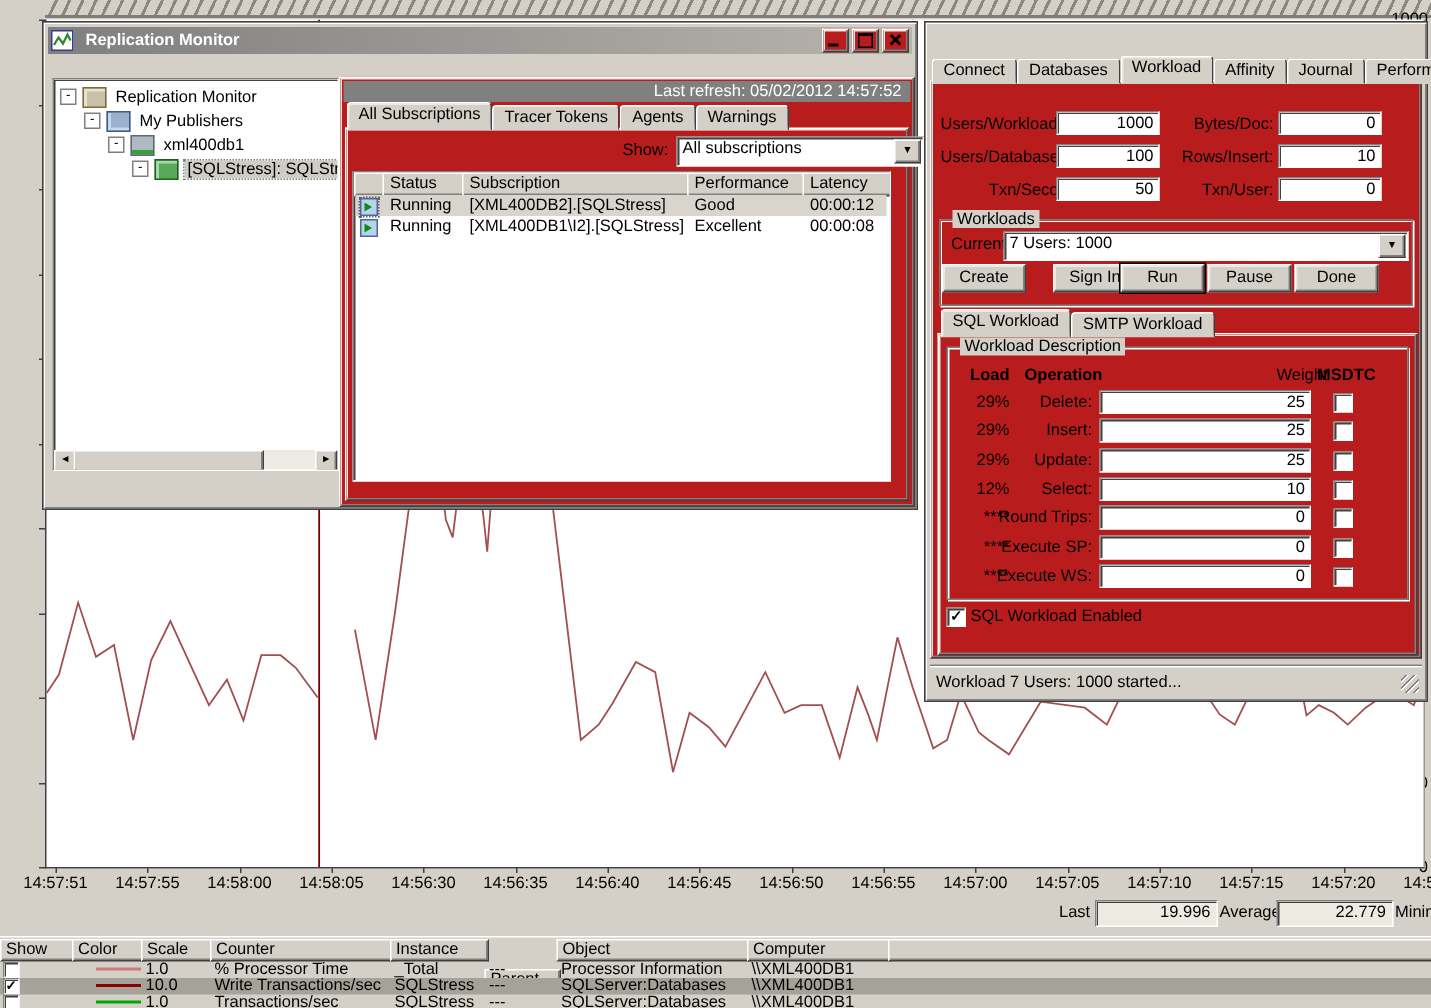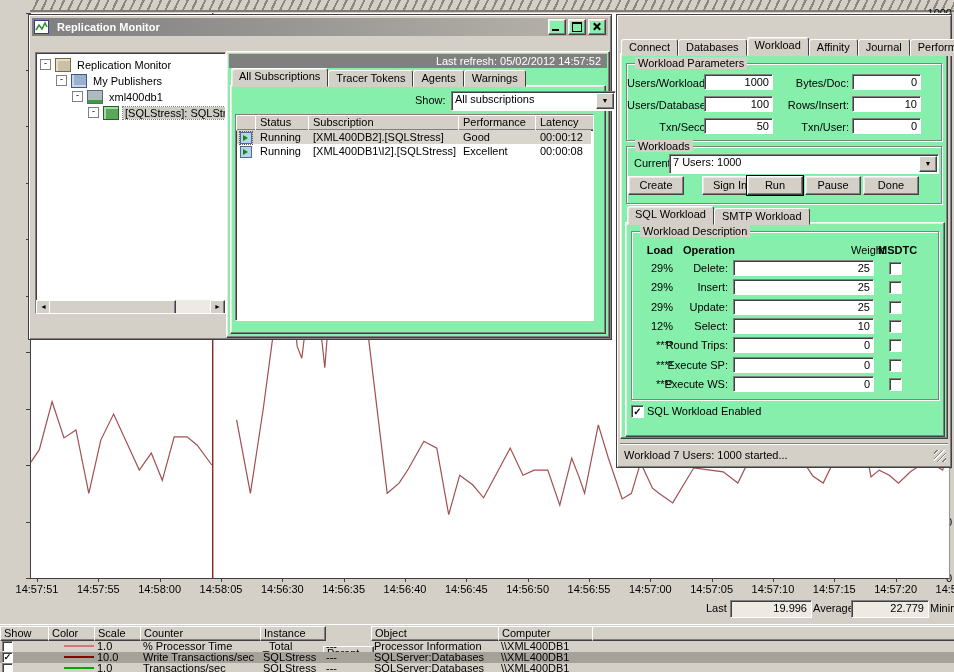--- a/index.html
+++ b/index.html
@@ -1,20 +1,20 @@
 <!DOCTYPE html>
 <html><head>
 <meta charset="utf-8">
 <style>
   html,body{margin:0;padding:0;}
   #screen{position:relative;width:954px;height:672px;background:#d4d0c8;overflow:hidden;
     font-family:"Liberation Sans",sans-serif;font-size:11px;color:#000;cursor:default;}
   .abs{position:absolute;}
   
-  .raised{background:#86efac;border:1px solid;border-color:#ffffff #404040 #404040 #ffffff;
+  .raised{background:#b91c1c;border:1px solid;border-color:#ffffff #404040 #404040 #ffffff;
     box-shadow:inset -1px -1px 0 #808080,inset 1px 1px 0 #ece9e2;}
   .sunken{background:#ffffff;border:1px solid;border-color:#808080 #ffffff #ffffff #808080;
     box-shadow:inset 1px 1px 0 #404040;}
   .win{background:#d4d0c8;border:1px solid #404040;
     box-shadow:inset 1px 1px 0 #ffffff,inset -1px -1px 0 #808080;}
   .titlebar{position:absolute;left:3px;right:3px;top:3px;height:18px;display:flex;align-items:center;
     padding:0 2px;color:#fff;font-weight:bold;}
   .titlebar.active{background:linear-gradient(90deg,#00007c,#1a63c4);}
   .titlebar.inactive{background:linear-gradient(90deg,#7f7f7f,#b8b4ac);}
   .tb-title{flex:1;white-space:nowrap;overflow:hidden;margin-left:4px;}
@@ -299,23 +299,20 @@
     <div class="tabrow" id="sqltabs" style="left:4px;top:24px;">
         <div class="tab">Connect</div>
         <div class="tab">Databases</div>
         <div class="tab active">Workload</div>
         <div class="tab">Affinity</div>
         <div class="tab">Journal</div>
         <div class="tab">Performance</div>
       </div>
     <div class="raised abs" style="left:3px;top:38px;right:3px;height:384px;"></div>
 
-    <div class="group" style="left:9px;top:48px;width:314px;height:76px;">
-      <span class="glabel">Workload Parameters</span>
-    </div>
     <div id="wparams">
         <div class="lbl r" style="left: 10px; top: 62px; width: 74px;">Users/Workload:</div>
         <div class="edit" style="left: 87px; top: 59px; width: 61px; height: 13px;">1000</div>
         <div class="lbl r" style="left: 160px; top: 62px; width: 72px;">Bytes/Doc:</div>
         <div class="edit" style="left: 235px; top: 59px; width: 61px; height: 13px;">0</div>
         <div class="lbl r" style="left: 10px; top: 84px; width: 74px;">Users/Database:</div>
         <div class="edit" style="left: 87px; top: 81px; width: 61px; height: 13px;">100</div>
         <div class="lbl r" style="left: 160px; top: 84px; width: 72px;">Rows/Insert:</div>
         <div class="edit" style="left: 235px; top: 81px; width: 61px; height: 13px;">10</div>
         <div class="lbl r" style="left: 10px; top: 106px; width: 74px; padding-left: 20px;">Txn/Second:</div>

